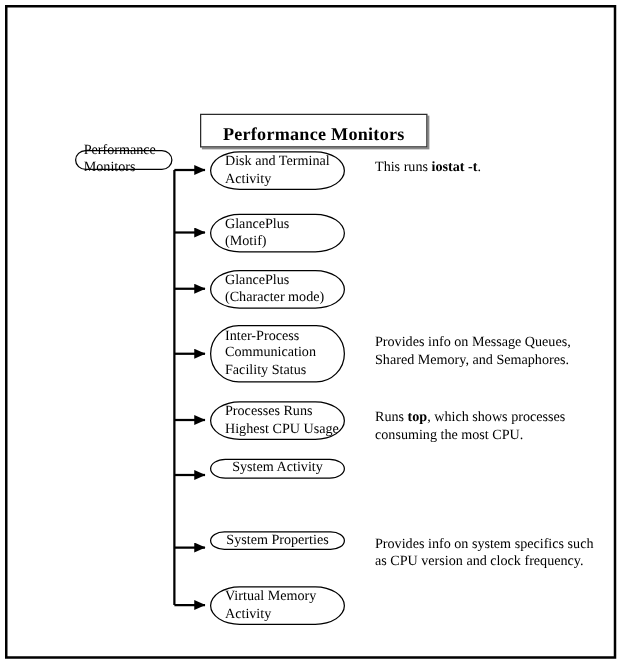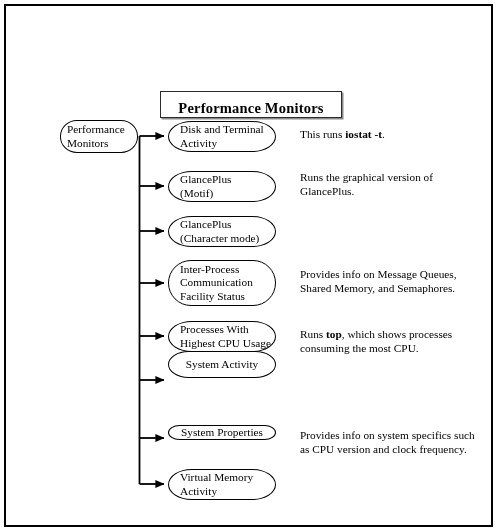--- a/index.html
+++ b/index.html
@@ -82,21 +82,21 @@
     padding-left: 11px;
   }
   .node.center-al {
     align-items: center;
   }
   #root-node {
     position: absolute;
     left: 60px;
     top: 120px;
     width: 78px;
-    height: 33px;
+    height: 16px;
     border-radius: 17px / 16px;
     align-items: flex-start;
     padding-left: 6px;
   }
   .mon-node {
     left: 168px;
     width: 108px;
     border-radius: 26px / 17px;
   }
   .mon-node.three {
@@ -153,41 +153,40 @@
   <div class="node mon-node left-al" style="top:121px;height:31px;">
     <span class="nline">Disk and Terminal</span>
     <span class="nline">Activity</span>
   </div>
   <div class="desc" style="top:128px;">This runs <b>iostat -t</b>.</div>
 
   <div class="node mon-node left-al" style="top:171px;height:31px;">
     <span class="nline">GlancePlus</span>
     <span class="nline">(Motif)</span>
   </div>
-  <div class="desc" style="top:171px;">Runs the graphical version of GlancePlus.</div>
 
   <div class="node mon-node left-al" style="top:216px;height:31px;">
     <span class="nline">GlancePlus</span>
     <span class="nline">(Character mode)</span>
   </div>
 
   <div class="node mon-node three left-al" style="top:260px;height:46px;">
     <span class="nline">Inter-Process</span>
     <span class="nline">Communication</span>
     <span class="nline">Facility Status</span>
   </div>
   <div class="desc" style="top:268px;">Provides info on Message Queues, Shared Memory, and Semaphores.</div>
 
   <div class="node mon-node left-al" style="top:321px;height:31px;">
-    <span class="nline">Processes With</span>
+    <span class="nline">Processes Runs</span>
     <span class="nline">Highest CPU Usage</span>
   </div>
   <div class="desc" style="top:328px;">Runs <b>top</b>, which shows processes consuming the most CPU.</div>
 
-  <div class="node mon-node center-al" style="top:351px;height:27px;">
+  <div class="node mon-node center-al" style="top:367px;height:16px;">
     <span class="nline">System Activity</span>
   </div>
 
   <div class="node mon-node center-al" style="top:425px;height:15px;">
     <span class="nline">System Properties</span>
   </div>
   <div class="desc" style="top:429px;">Provides info on system specifics such as CPU version and clock frequency.</div>
 
   <div class="node mon-node left-al" style="top:469px;height:31px;">
     <span class="nline">Virtual Memory</span>

